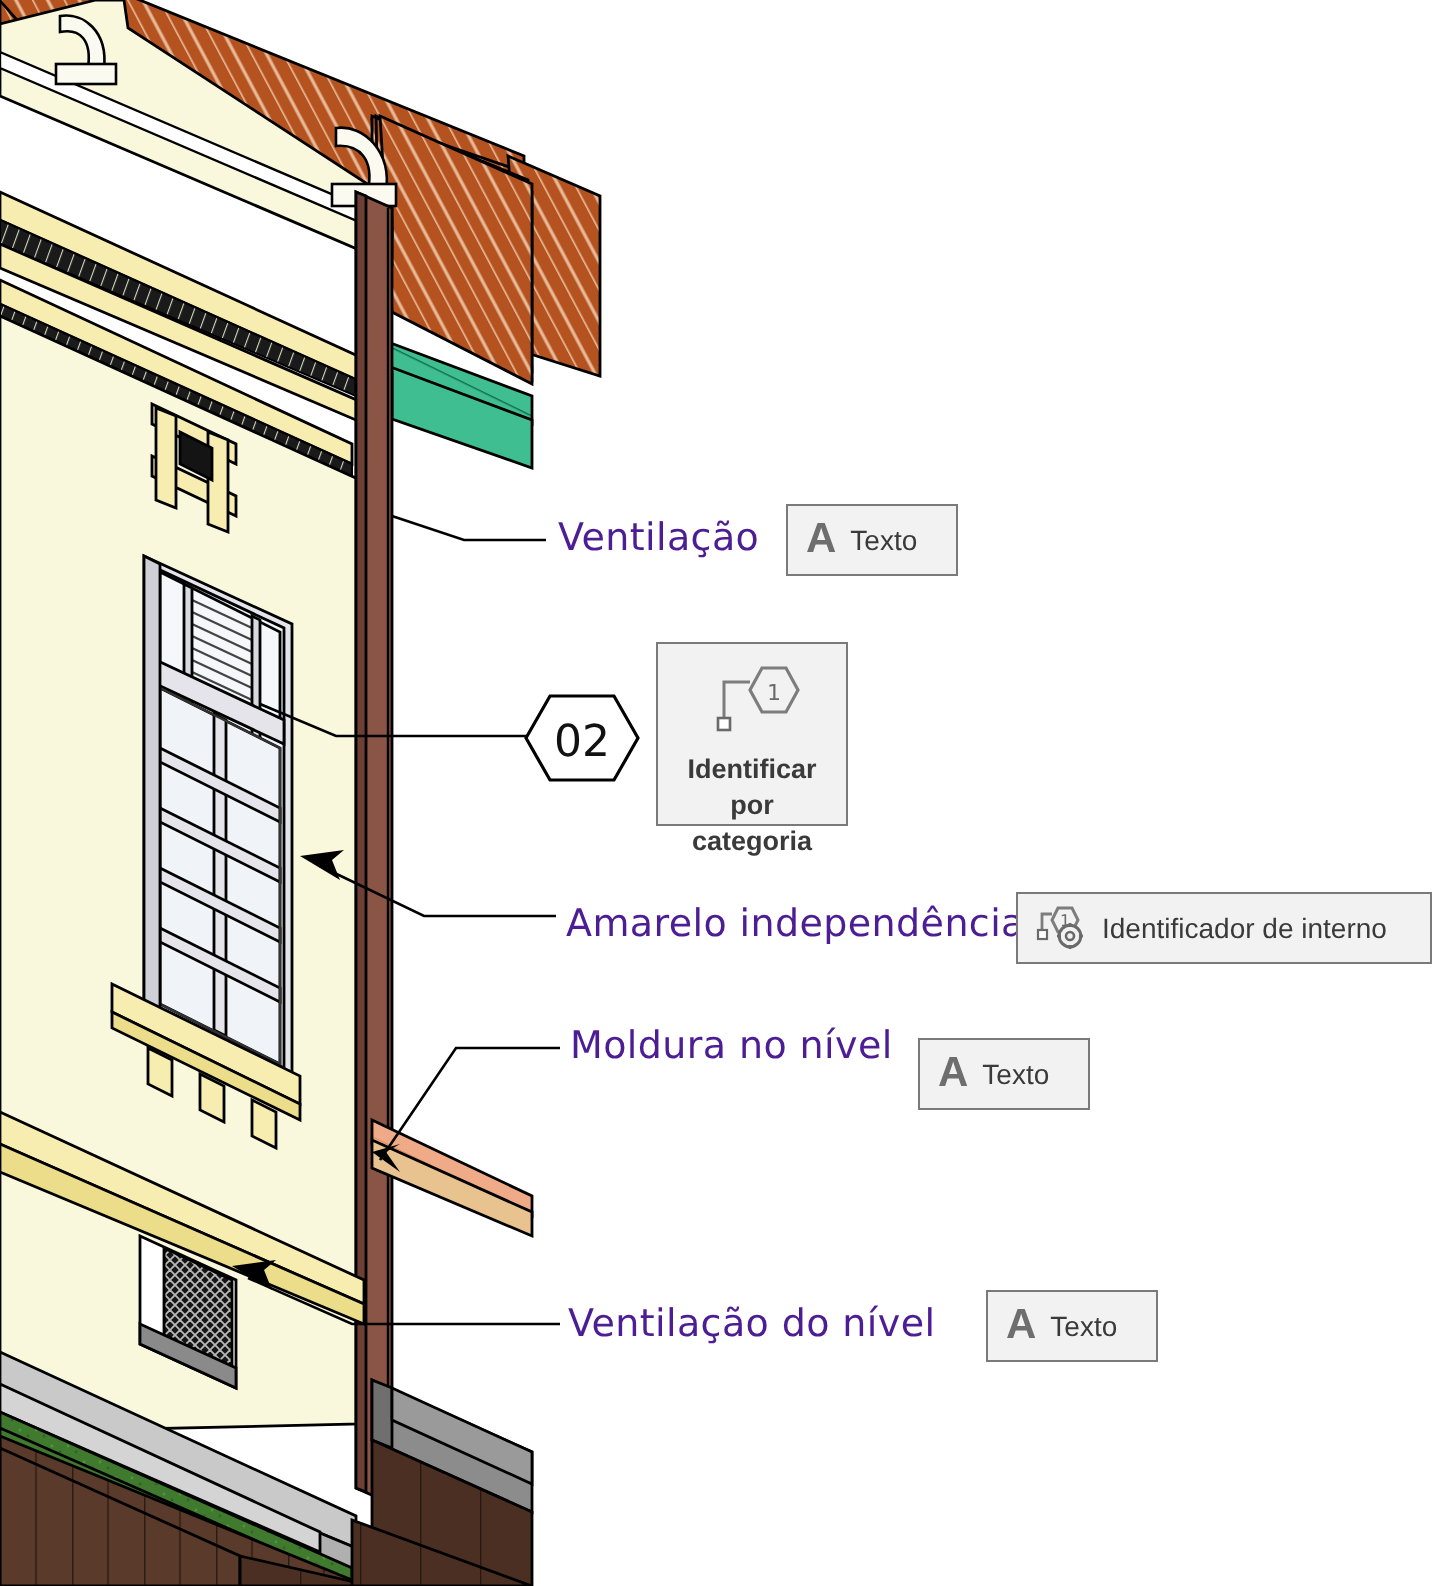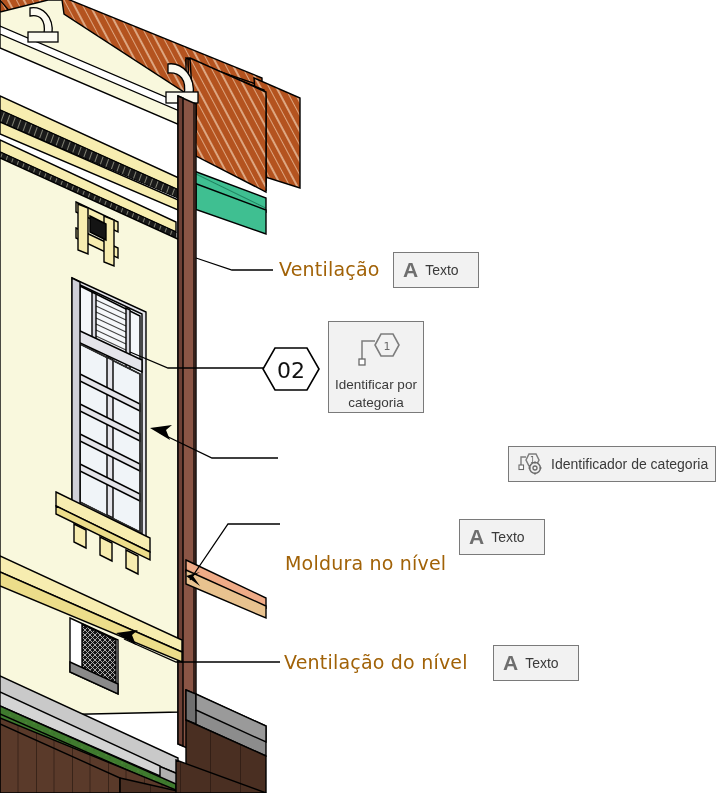--- a/index.html
+++ b/index.html
@@ -25,32 +25,31 @@
   #model-svg {
     position: absolute;
     left: 0; top: 0;
     width: 725px;
     height: 793px;
   }
 
   
   .anno-label {
     position: absolute;
-    color: #a16207;
+    color: #4c1d95;
     font-family: "DejaVu Sans", sans-serif;
     font-size: 19px;
     font-weight: 400;
     letter-spacing: 0.2px;
     white-space: nowrap;
     line-height: 26px;
   }
   .anno-label.two-line {
     white-space: normal;
     line-height: 25px;
-    margin-top: 40px;
   }
 
   
   .tool-btn {
     position: absolute;
     box-sizing: border-box;
     background: #f2f2f2;
     border: 1px solid #7a7a7a;
     display: flex;
     align-items: center;
@@ -88,20 +87,21 @@
     padding-top: 8px;
     color: #3a3a3a;
     font-family: "Liberation Sans", sans-serif;
     font-size: 13.5px;
     line-height: 18px;
     text-align: center;
   }
   .tool-btn-tall .caption {
     margin-top: 6px;
     padding: 0 4px;
+    font-weight: bold;
   }
   .icon-box {
     display: block;
     line-height: 0;
   }
 </style>
 </head>
 <body>
 
 <div id="stage">
@@ -297,20 +297,21 @@
 
     <g fill="#000000">
       <polygon points="150,428 170,440 166,430 172,425"></polygon>
       <polygon points="116,633 136,645 132,635 138,630"></polygon>
       <polygon points="186,576 200,586 193,576 200,572"></polygon>
     </g>
   </svg>
 
   <div class="anno-label" style="left:279px; top:256px;">Ventilação</div>
 
+  <div class="anno-label" style="left:283px; top:449px;">Amarelo independência</div>
 
   <div class="anno-label two-line" style="left:285px; top:511px; width:180px;">
     <span>Moldura no nível</span><br>
   </div>
 
   <div class="anno-label" style="left:284px; top:649px;">Ventilação do nível</div>
 
   <svg style="position:absolute; left:262px; top:347px; width:58px; height:44px;" viewBox="0 0 58 44">
     <polygon points="13,1 45,1 57,22 45,43 13,43 1,22" fill="#ffffff" stroke="#000000" stroke-width="1.6"></polygon>
     <text x="29" y="31" text-anchor="middle" font-family="DejaVu Sans, sans-serif" font-size="22" fill="#111111">02</text>
@@ -346,21 +347,21 @@
         <circle cx="17" cy="16" r="5.4" fill="#f2f2f2" stroke="#6a6a6a" stroke-width="1.5"></circle>
         <circle cx="17" cy="16" r="2" fill="none" stroke="#6a6a6a" stroke-width="1.3"></circle>
         <g stroke="#6a6a6a" stroke-width="1.4">
           <line x1="17" y1="9.5" x2="17" y2="11.5"></line>
           <line x1="17" y1="20.5" x2="17" y2="22.5"></line>
           <line x1="10.5" y1="16" x2="12.5" y2="16"></line>
           <line x1="21.5" y1="16" x2="23.5" y2="16"></line>
         </g>
       </svg>
     </span>
-    <span class="btn-label">Identificador de  categoria</span>
+    <span class="btn-label">Identificador de  interno</span>
   </div>
 
   <div class="tool-btn" style="left:459px; top:519px; width:86px; height:36px;">
     <span class="glyph-A">A</span>
     <span class="btn-label">Texto</span>
   </div>
 
   <div class="tool-btn" style="left:493px; top:645px; width:86px; height:36px;">
     <span class="glyph-A">A</span>
     <span class="btn-label">Texto</span>

